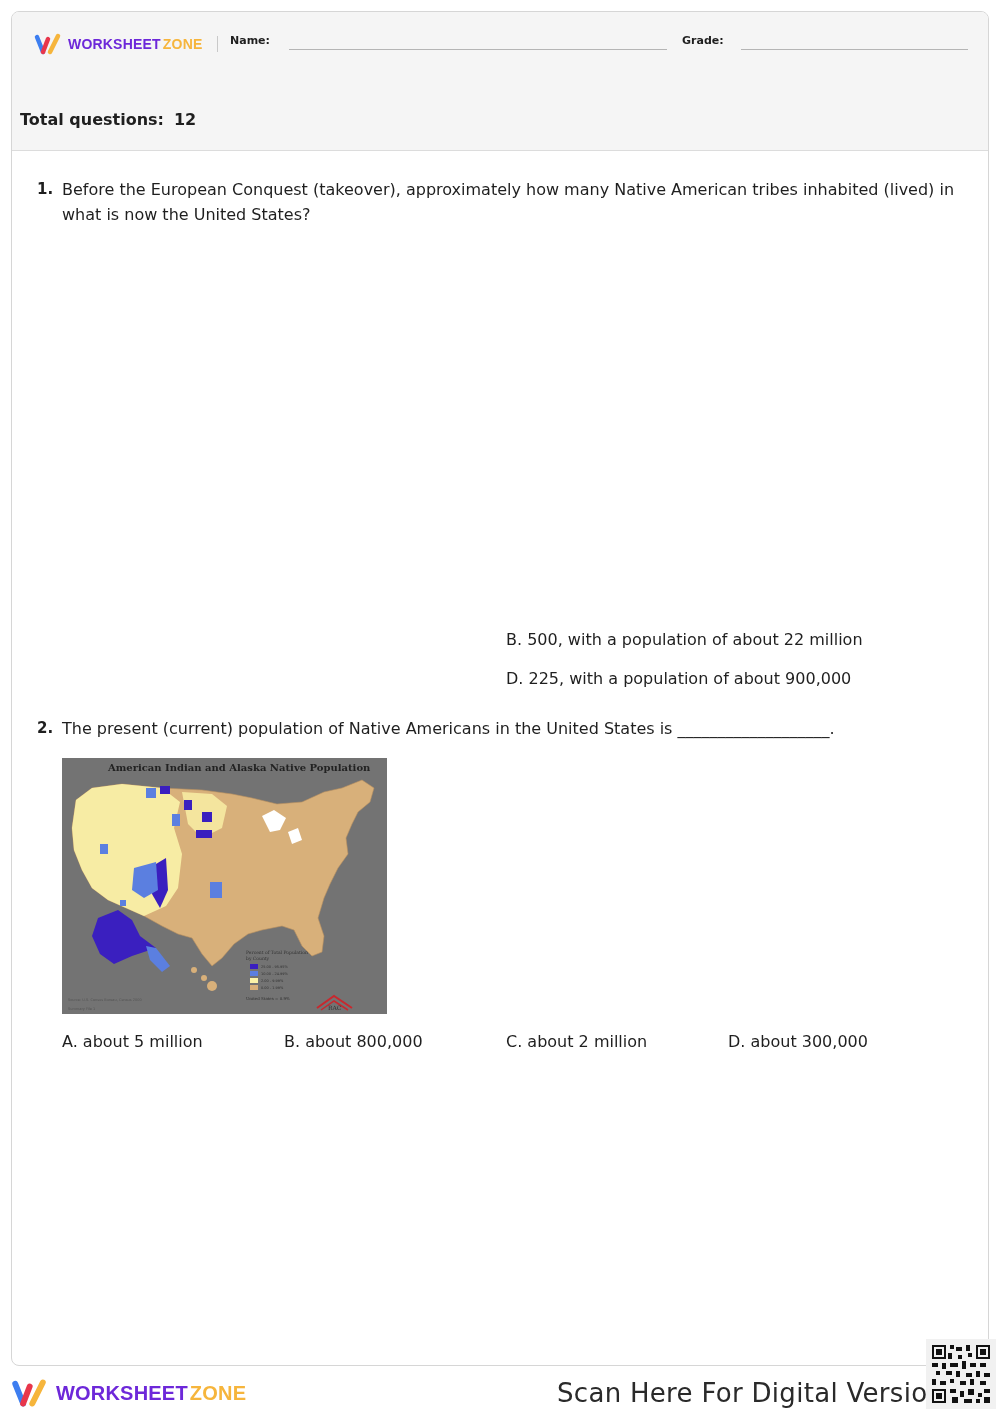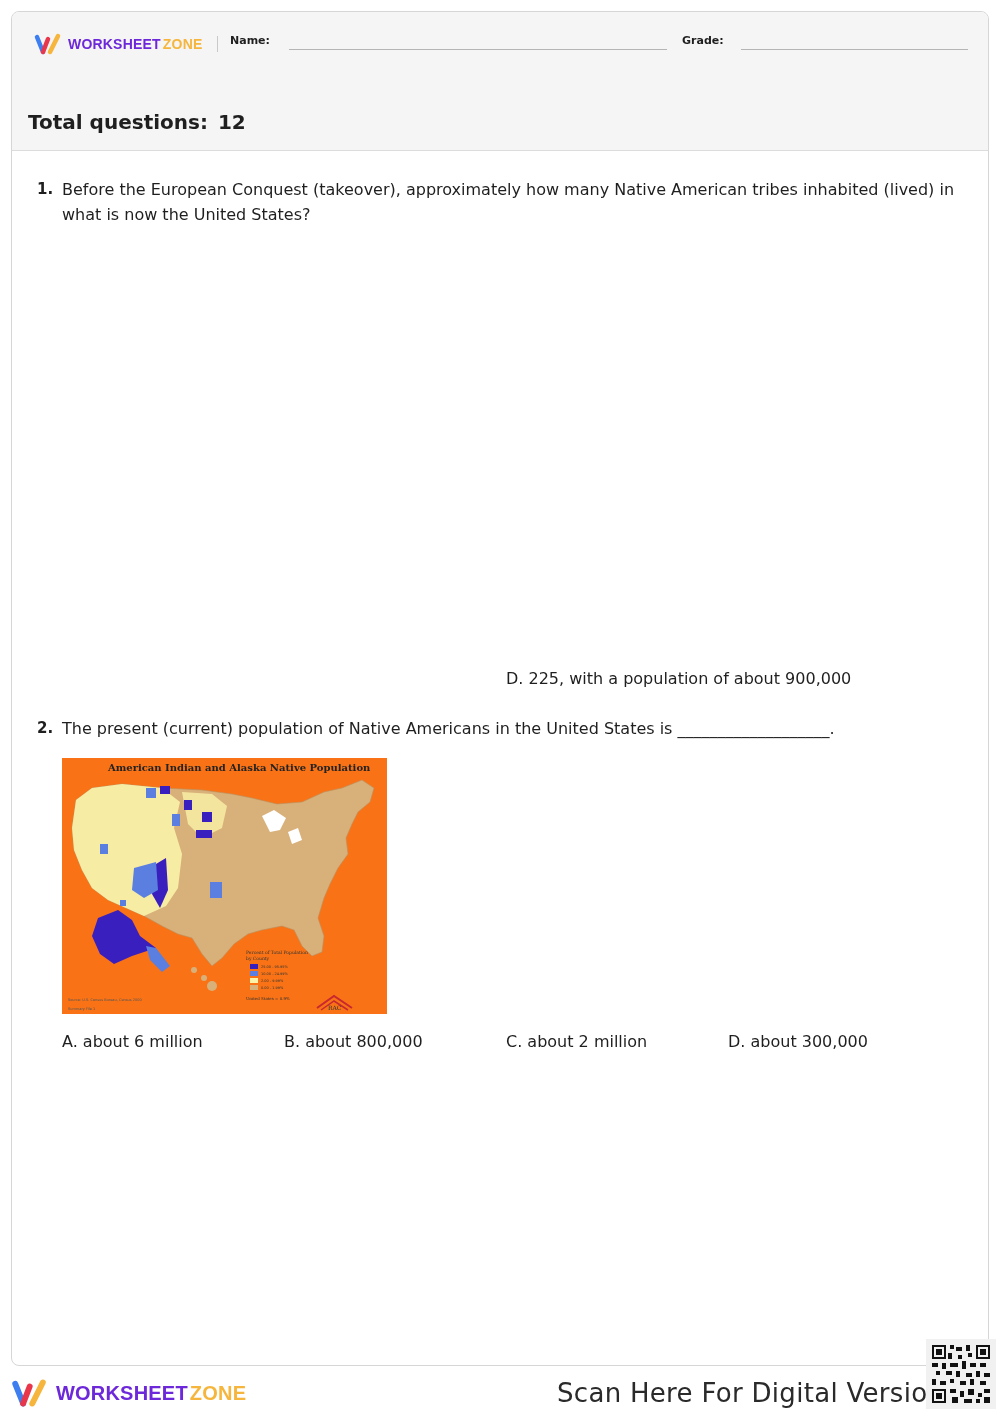--- a/index.html
+++ b/index.html
@@ -17,29 +17,29 @@
       background: #f5f5f5; border-bottom: 1.5px solid #dcdcdc;
     }
     .logo-row { position: absolute; left: 21px; top: 20px; display: flex; align-items: center; }
     .logo-mark { width: 32px; height: 24px; }
     .brand { font-weight: bold; font-size: 14px; letter-spacing: 0.2px; margin-left: 3px; font-family: "Liberation Sans", sans-serif; }
     .brand .w { color: #6d28d9; }
     .brand .z { color: #f6b53c; margin-left: 2px; }
     .sep { width: 1px; height: 16px; background: #c9c9c9; margin-left: 14px; }
     .field-label { position: absolute; top: 22px; font-weight: bold; font-size: 11px; color: #1f1f1f; }
     .field-line { position: absolute; top: 37px; height: 1px; background: #b5b5b5; }
-    .total { position: absolute; left: 16px; top: 98px; font-weight: bold; font-size: 20px; }
+    .total { position: absolute; left: 8px; top: 98px; font-weight: bold; font-size: 16px; }
     .total .num { margin-left: 10px; }
 
     .q { position: absolute; left: 25px; width: 920px; font-size: 16px; line-height: 25px; }
     .q .qnum { position: absolute; left: 0; top: 0; font-weight: bold; font-size: 15px; }
     .q .qtext { margin-left: 25px; }
     .opt { position: absolute; font-size: 16px; white-space: nowrap; }
 
-    .map { position: absolute; left: 50px; top: 746px; width: 325px; height: 256px; background: #f97316; }
+    .map { position: absolute; left: 50px; top: 746px; width: 325px; height: 256px; background: #737373; }
     .map-title { position: absolute; left: 46px; top: 4px; font-family: "DejaVu Serif", serif; font-weight: bold; font-size: 10px; color: #222; white-space: nowrap; }
 
     .footer-logo { position: absolute; left: 10px; top: 1377px; display: flex; align-items: center; }
     .footer-logo .logo-mark { width: 42px; height: 32px; }
     .footer-logo .brand { font-size: 20px; margin-left: 4px; }
     .scan { position: absolute; left: 557px; top: 1378px; font-size: 26px; color: #2a2a2a; letter-spacing: 0.3px; font-family: "DejaVu Sans", sans-serif; }
     .qr { position: absolute; left: 926px; top: 1339px; width: 70px; height: 70px; background: #f1f1f1; padding: 6px; }
   </style>
 </head>
 <body>
@@ -66,20 +66,21 @@
 
     <div class="total">
       <span>Total questions:</span><span class="num">12</span>
     </div>
   </div>
 
   <div class="q" style="top:165px;">
     <span class="qnum">1.</span>
     <div class="qtext">Before the European Conquest (takeover), approximately how many Native American tribes inhabited (lived) in what is now the United States?</div>
   </div>
+  <div class="opt" style="left:494px; top:618px;"><span>B.</span> <span>500, with a population of about 22 million</span></div>
   <div class="opt" style="left:494px; top:657px;"><span>D.</span> <span>225, with a population of about 900,000</span></div>
 
   <div class="q" style="top:704px;">
     <span class="qnum">2.</span>
     <div class="qtext">The present (current) population of Native Americans in the United States is ___________________.</div>
   </div>
 
   <div class="map">
     <span class="map-title">American Indian and Alaska Native Population</span>
     <svg width="325" height="256" viewBox="0 0 325 256">
@@ -124,21 +125,21 @@
       <text x="184" y="242" font-size="4" font-family="DejaVu Serif, serif" fill="#333">United States = 0.9%</text>
       <text x="6" y="243" font-size="3.5" fill="#555">Source: U.S. Census Bureau, Census 2000</text>
       <text x="6" y="252" font-size="3.5" fill="#555">Summary File 1</text>
 
       <path d="M255,250 L272,238 L290,250" fill="none" stroke="#c8282e" stroke-width="2"></path>
       <path d="M259,252 L272,243 L286,252" fill="none" stroke="#c8282e" stroke-width="1.5"></path>
       <text x="266" y="252" font-size="6" font-family="DejaVu Serif, serif" fill="#333">RAC</text>
     </svg>
   </div>
 
-  <div class="opt" style="left:50px; top:1020px;"><span>A.</span> <span>about 6 million</span></div>
+  <div class="opt" style="left:50px; top:1020px;"><span>A.</span> <span>about 5 million</span></div>
   <div class="opt" style="left:272px; top:1020px;"><span>B.</span> <span>about 800,000</span></div>
   <div class="opt" style="left:494px; top:1020px;"><span>C.</span> <span>about 2 million</span></div>
   <div class="opt" style="left:716px; top:1020px;"><span>D.</span> <span>about 300,000</span></div>
 </div>
 
 <div class="footer-logo">
   <svg class="logo-mark" viewBox="0 0 32 24">
     <line x1="4" y1="5" x2="10" y2="20" stroke="#3d7ef0" stroke-width="4.5" stroke-linecap="round"></line>
     <line x1="10" y1="20" x2="15" y2="7" stroke="#e8364b" stroke-width="4.5" stroke-linecap="round"></line>
     <line x1="17" y1="20" x2="25" y2="4" stroke="#f6b53c" stroke-width="4.5" stroke-linecap="round"></line>

